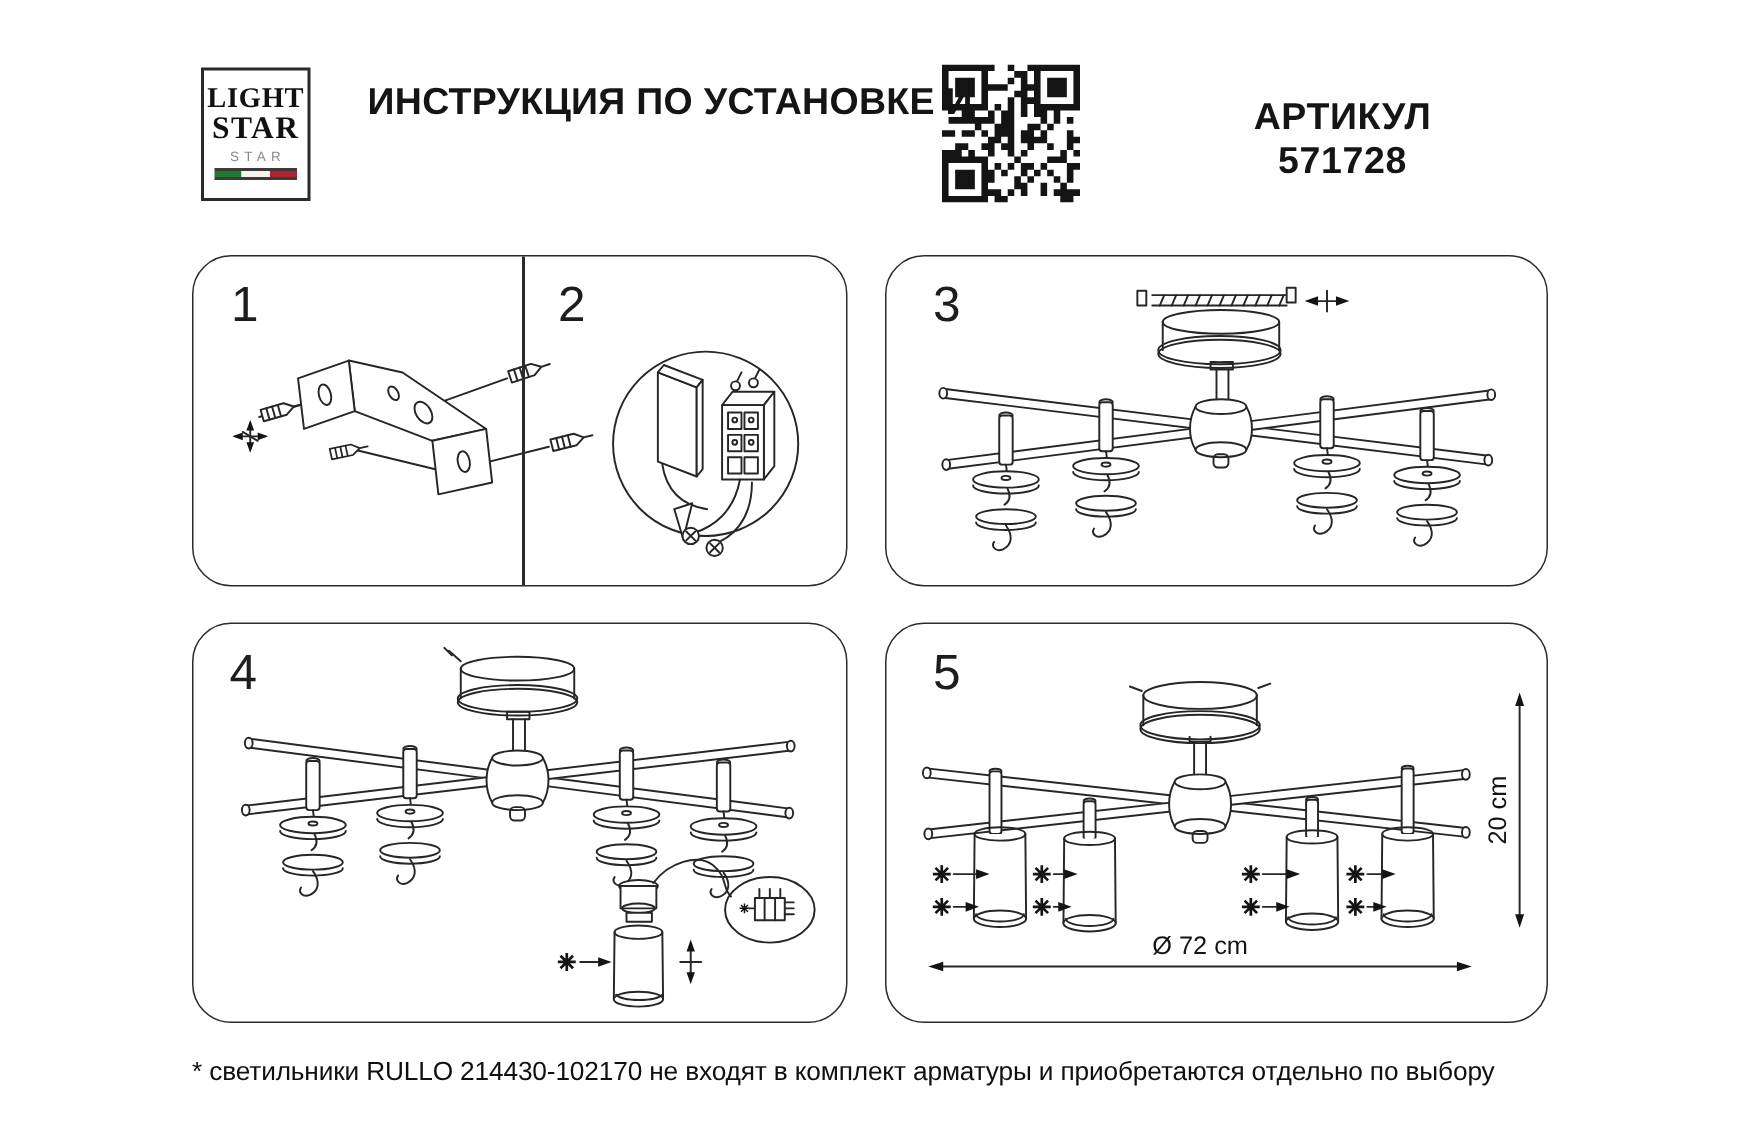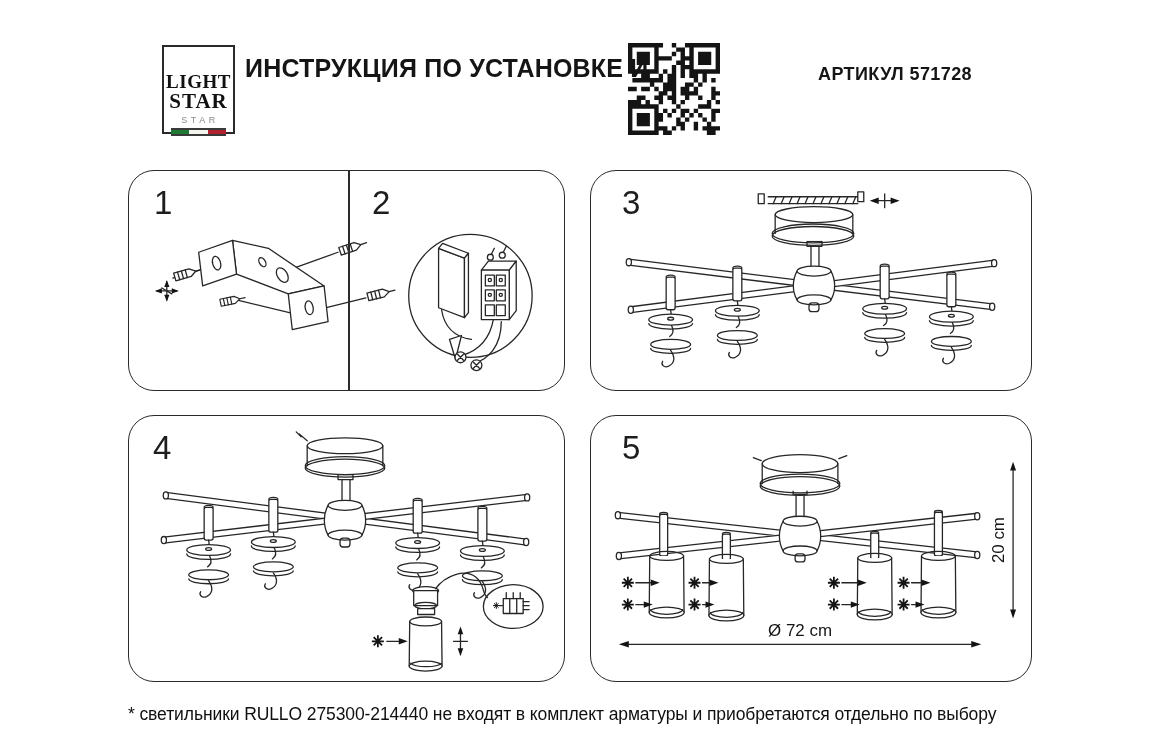--- a/index.html
+++ b/index.html
@@ -2,32 +2,32 @@
 <html><head>
 <meta charset="utf-8">
 <style>
   * { margin:0; padding:0; box-sizing:border-box; }
   html,body { background:#ffffff; }
   .page { position:relative; width:1169px; height:750px; background:#fff;
           font-family:"Liberation Sans", sans-serif; color:#1a1a1a; overflow:hidden; }
 
   
   .logo-box { position:absolute; left:134px; top:45px; width:73px; height:89px;
-              border:2px solid #2a2a2a; background:#fff; text-align:center; padding-top:25px;margin-left:28px; }
+              border:2px solid #2a2a2a; background:#fff; text-align:center; padding-top:9px; }
   .logo-light { font-family:"Liberation Serif", serif; font-weight:700; font-size:19px; line-height:1.02; letter-spacing:.5px; color:#111; }
   .logo-star  { font-family:"Liberation Serif", serif; font-weight:700; font-size:21px; line-height:1.0; letter-spacing:1px; color:#111;text-align:center; }
   .logo-group { font-size:9px; letter-spacing:3.5px; color:#8a8a8a; margin-top:3px; text-indent:3px; }
   .flag { display:flex; height:8px; margin:3px 7px 0; border-top:2px solid #3a3a3a; border-bottom:2px solid #3a3a3a; }
   .flag span { flex:1; }
   .title { position:absolute; left:245px; top:53px; font-size:25px; font-weight:700;
            line-height:30px; letter-spacing:.2px; color:#151515; }
   .qr { position:absolute; left:628px; top:43px; width:92px; height:92px; }
   .series-block { position:absolute; left:795px; top:58px; width:200px; text-align:center; color:#151515; }
   .series-line1 { font-size:19px; font-weight:700; letter-spacing:.3px; }
-  .series-line2 { font-size:18px; font-weight:700; margin-top:6px; letter-spacing:.4px; }
+  .series-line2 { font-size:25px; font-weight:700; margin-top:6px; letter-spacing:.4px; }
 
   
   .panel { position:absolute; border:1.6px solid #2b2b2b; border-radius:26px; background:#fff; }
   .p12 { left:128px; top:170px; width:437px; height:221px; }
   .p3  { left:590px; top:170px; width:442px; height:221px; }
   .p4  { left:128px; top:415px; width:437px; height:267px; }
   .p5  { left:590px; top:415px; width:442px; height:267px; }
   .divider { position:absolute; left:219px; top:0; width:1.6px; height:100%; background:#2b2b2b; }
   .panel-num { position:absolute; font-size:33px; font-weight:500; color:#1d1d1d; }
   .draw { position:absolute; left:0; top:0; width:100%; height:100%; }
@@ -393,15 +393,15 @@
 
       <g>
         <path class="s" d="M34,230 H386" stroke-width="1.2"></path>
         <path class="blk" d="M28,230 l10,-3.2 v6.4 z M392,230 l-10,-3.2 v6.4 z"></path>
         <text x="210" y="222" text-anchor="middle">Ø 72 cm</text>
       </g>
     </svg>
     <div class="panel-num" style="left:31px;top:13px">5</div>
   </section>
 
-  <p class="footnote">* светильники RULLO 275300-214440 не входят в комплект арматуры и приобретаются отдельно по выбору</p>
+  <p class="footnote">* светильники RULLO 214430-102170 не входят в комплект арматуры и приобретаются отдельно по выбору</p>
 
 </div>
 
 </body></html>

